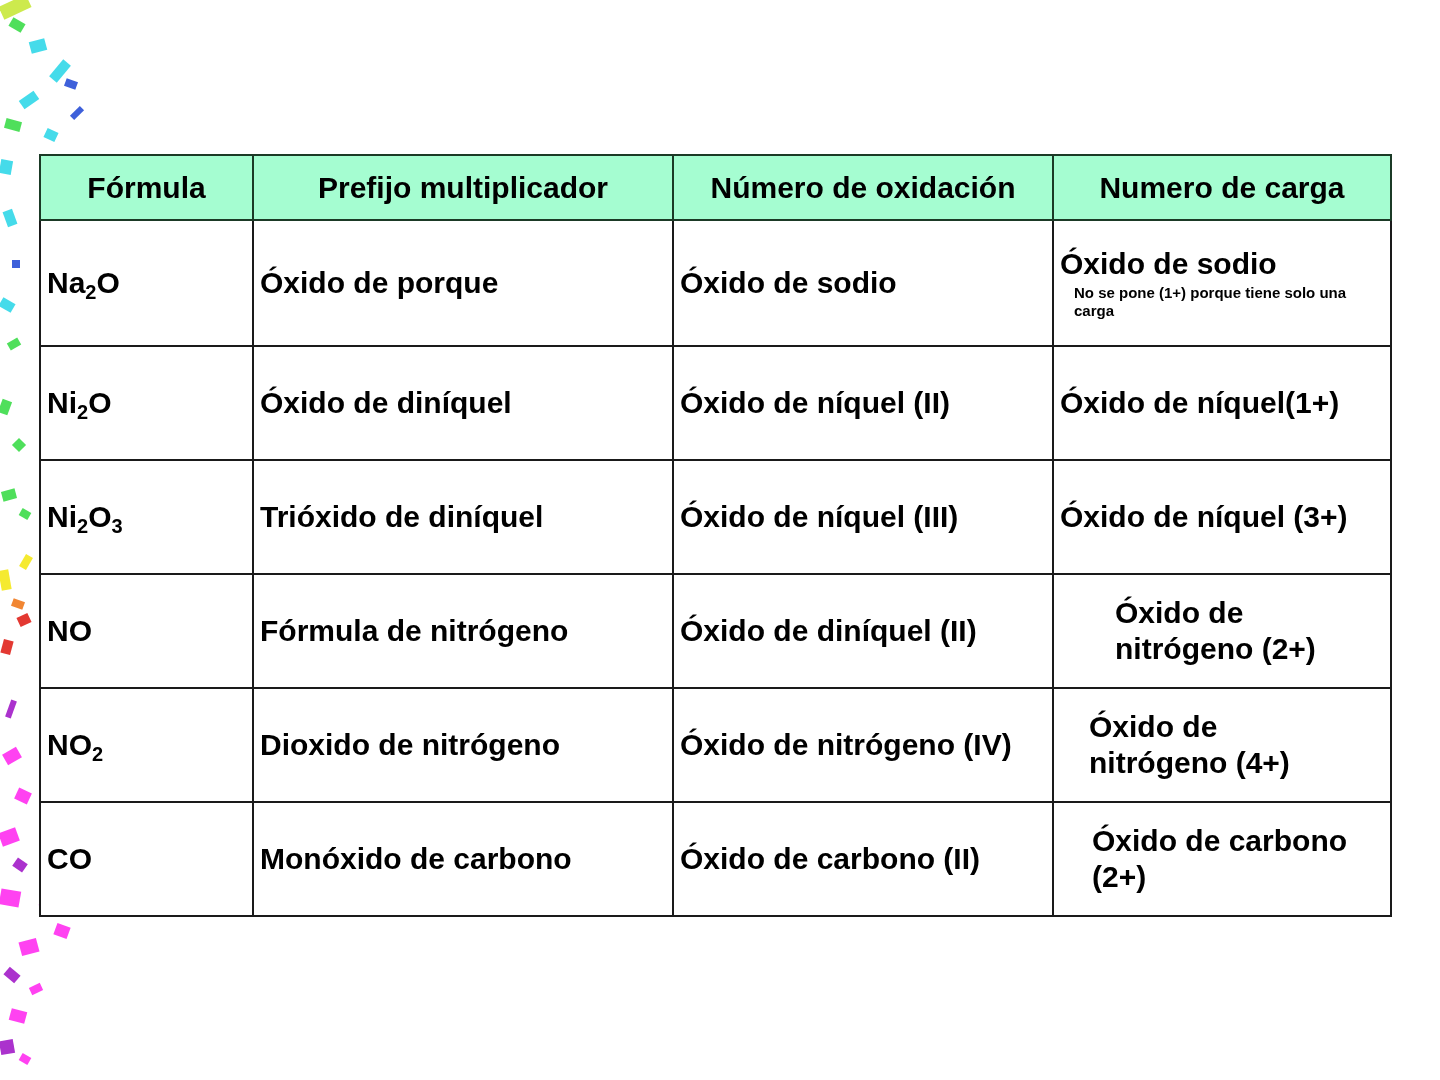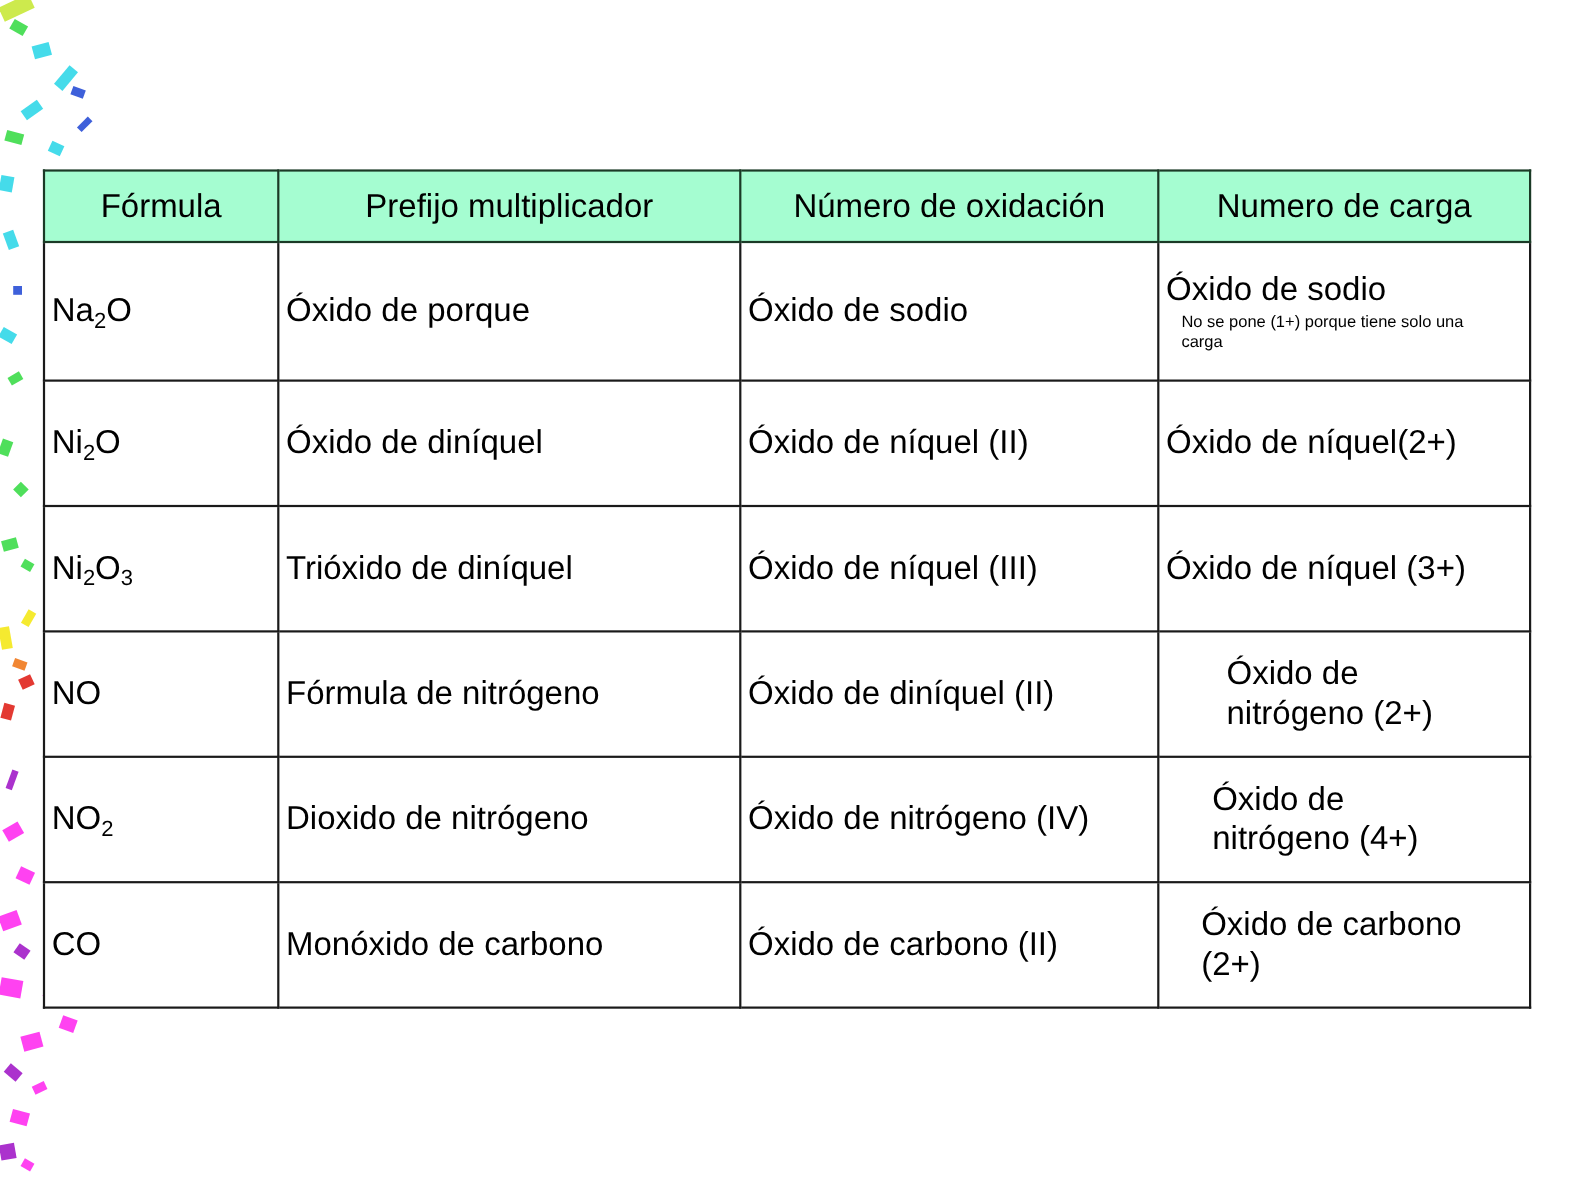--- a/index.html
+++ b/index.html
@@ -29,21 +29,21 @@
       top: 154px;
       width: 1351px;
       border-collapse: collapse;
       table-layout: fixed;
       background: #ffffff;
     }
     .slide-table th, .slide-table td {
       border: 2px solid #1a1a1a;
       vertical-align: middle;
       color: #000000;
-      font-weight: normal;
+      font-weight: bold;
       padding: 0 6px;
     }
     .slide-table thead th {
       background: #a5fdd1;
       height: 63px;
       font-size: 30px;
       border-color: #1b3a26;
     }
     .slide-table tbody td {
       height: 112px;
@@ -134,39 +134,39 @@
       <td>Óxido de sodio</td>
       <td>
         <span class="main-line">Óxido de sodio</span>
         <span class="note">No se pone (1+) porque tiene solo una carga</span>
       </td>
     </tr>
     <tr>
       <td class="formula"><span>Ni</span><sub>2</sub><span>O</span><sub></sub></td>
       <td>Óxido de diníquel</td>
       <td>Óxido de níquel (II)</td>
-      <td>Óxido de níquel(2+)</td>
+      <td>Óxido de níquel(1+)</td>
     </tr>
     <tr>
       <td class="formula"><span>Ni</span><sub>2</sub><span>O</span><sub>3</sub></td>
       <td>Trióxido de diníquel</td>
       <td>Óxido de níquel (III)</td>
       <td>Óxido de níquel (3+)</td>
     </tr>
     <tr>
       <td class="formula"><span>NO</span><sub></sub><span></span><sub></sub></td>
       <td>Fórmula de nitrógeno</td>
       <td>Óxido de diníquel (II)</td>
       <td style="padding:0 61px">Óxido de nitrógeno (2+)</td>
     </tr>
     <tr>
       <td class="formula"><span>NO</span><sub>2</sub><span></span><sub></sub></td>
       <td>Dioxido de nitrógeno</td>
       <td>Óxido de nitrógeno (IV)</td>
-      <td style="padding:0 48px">Óxido de nitrógeno (4+)</td>
+      <td style="padding:0 35px">Óxido de nitrógeno (4+)</td>
     </tr>
     <tr>
       <td class="formula"><span>CO</span><sub></sub><span></span><sub></sub></td>
       <td>Monóxido de carbono</td>
       <td>Óxido de carbono (II)</td>
       <td style="padding:0 38px">Óxido de carbono (2+)</td>
     </tr>
   </tbody>
 </table>
 

